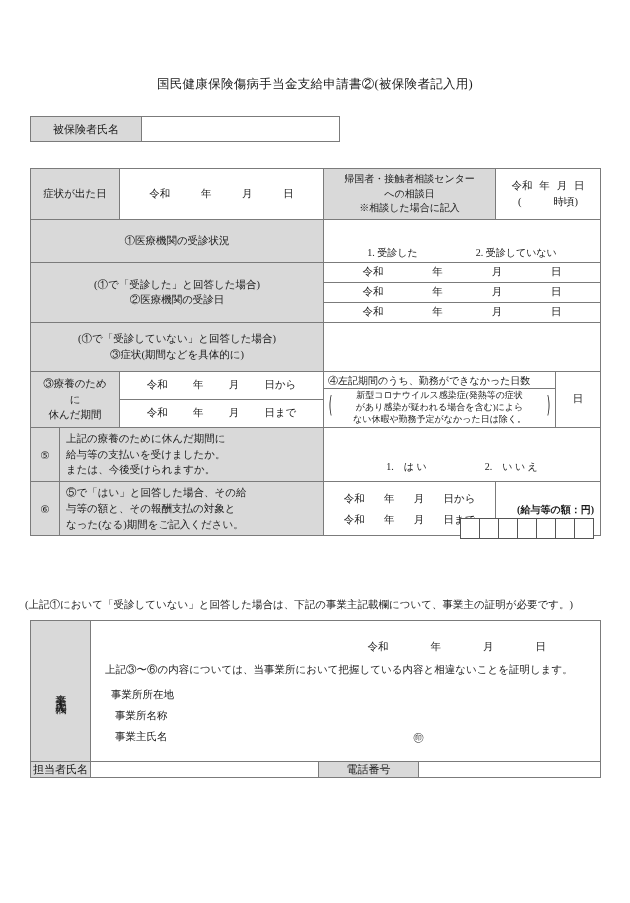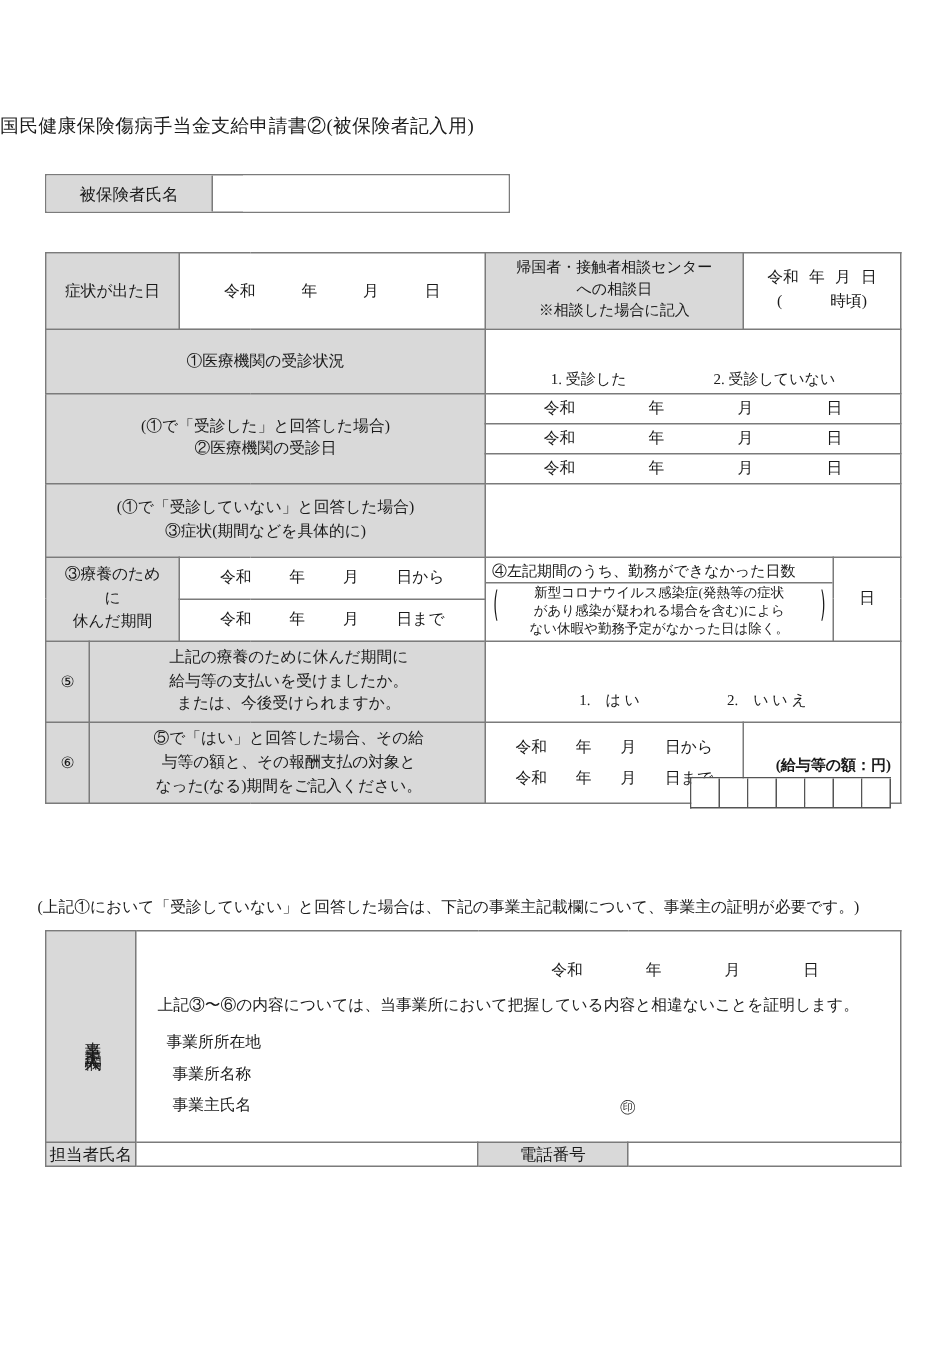--- a/index.html
+++ b/index.html
@@ -19,20 +19,21 @@
     position: relative;
     width: 630px;
     height: 903px;
     box-sizing: border-box;
   }
   .doc-title {
     position: absolute;
     top: 76px;
     left: 0;
     width: 630px;
+    text-align: center;
     font-size: 12.5px;
     letter-spacing: 0.3px;
     white-space: nowrap;
   }
 
   
   .name-block {
     position: absolute;
     top: 116px;
     left: 30px;
@@ -131,21 +132,20 @@
   .cd-line2 {
     display: flex;
     justify-content: space-between;
     padding: 0 16px 0 16px;
   }
 
   .q-text {
     font-size: 10.5px;
     line-height: 1.5;
     padding: 3px 4px 3px 6px;
-    text-align: center;
   }
 
   .note-brace {
     display: flex;
     align-items: stretch;
     font-size: 9px;
     line-height: 1.35;
     padding: 0 3px 2px 3px;
   }
   .brace {

